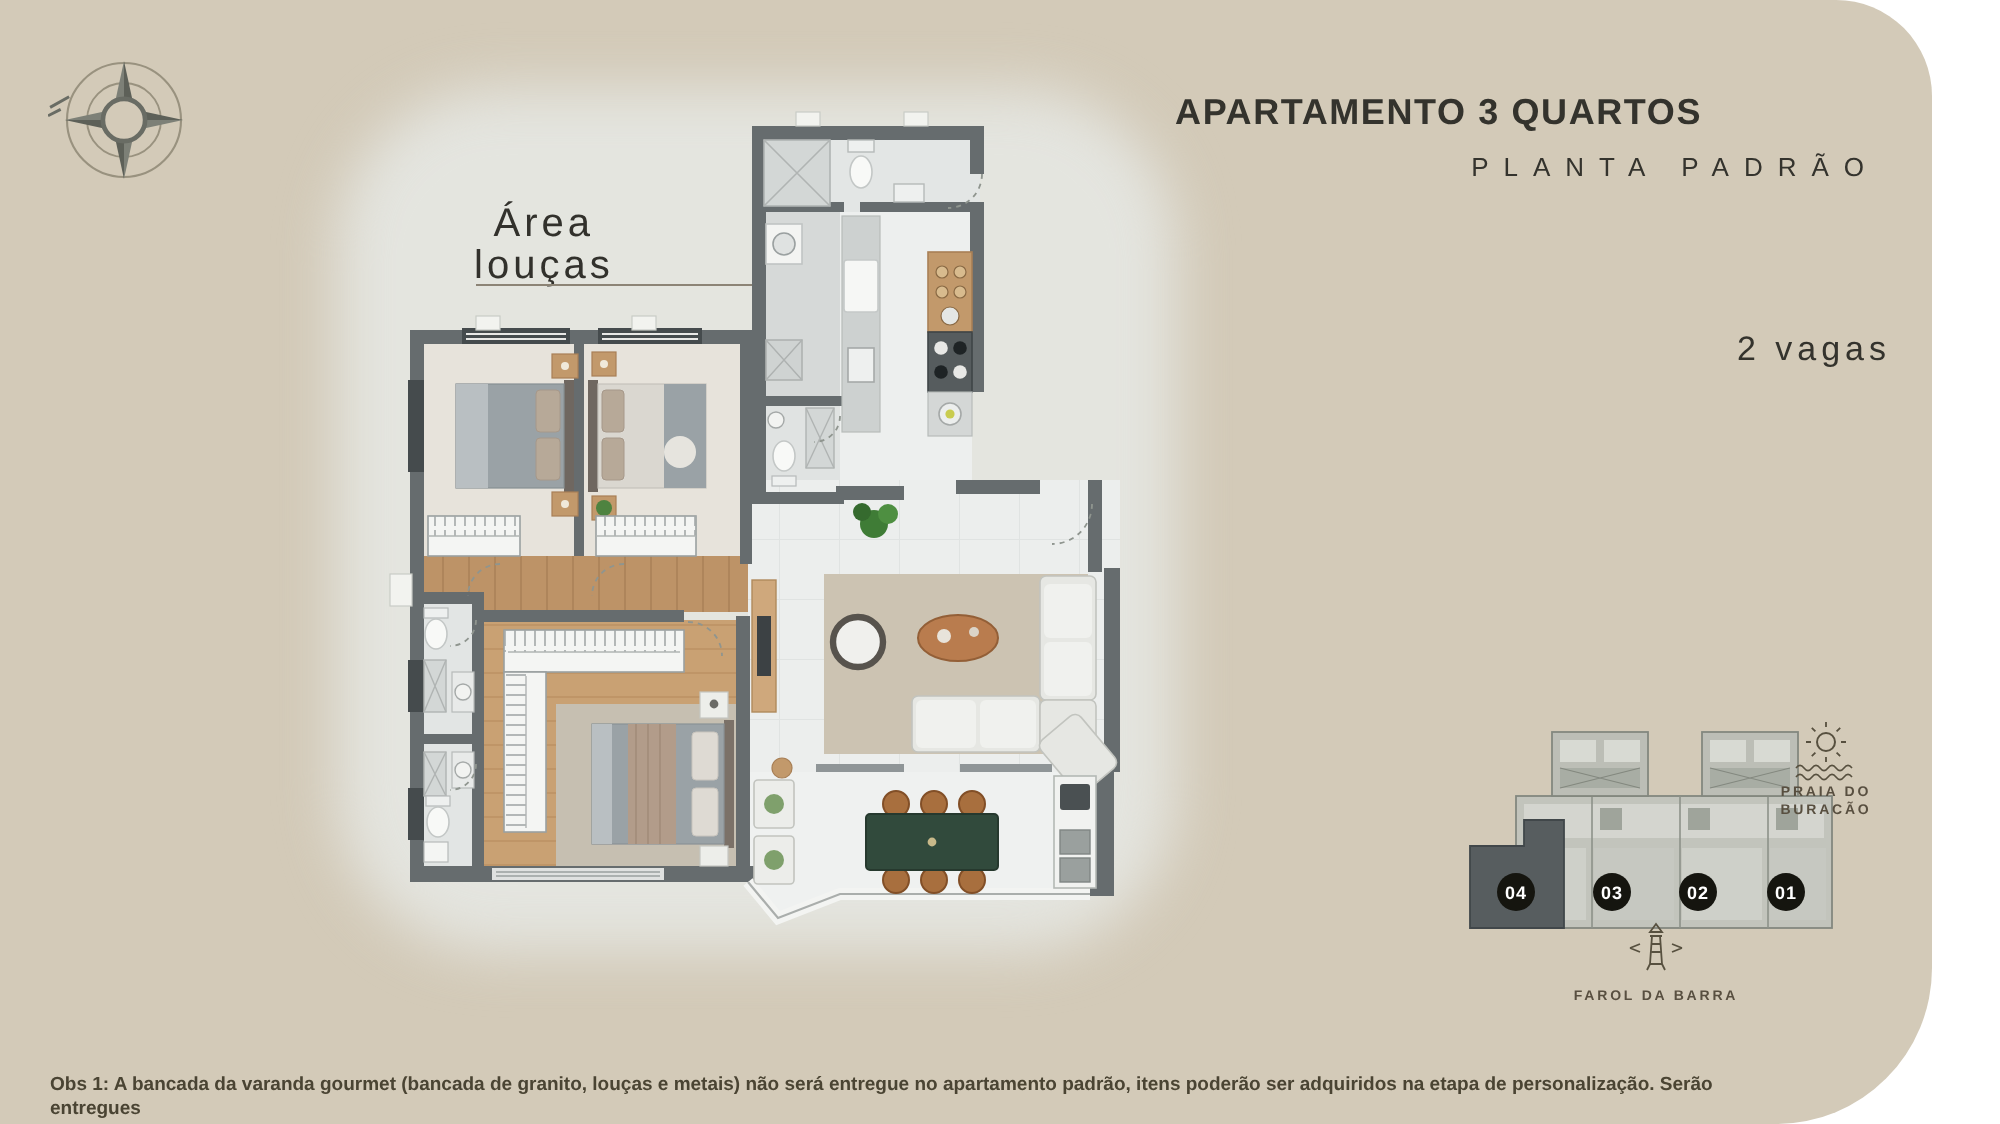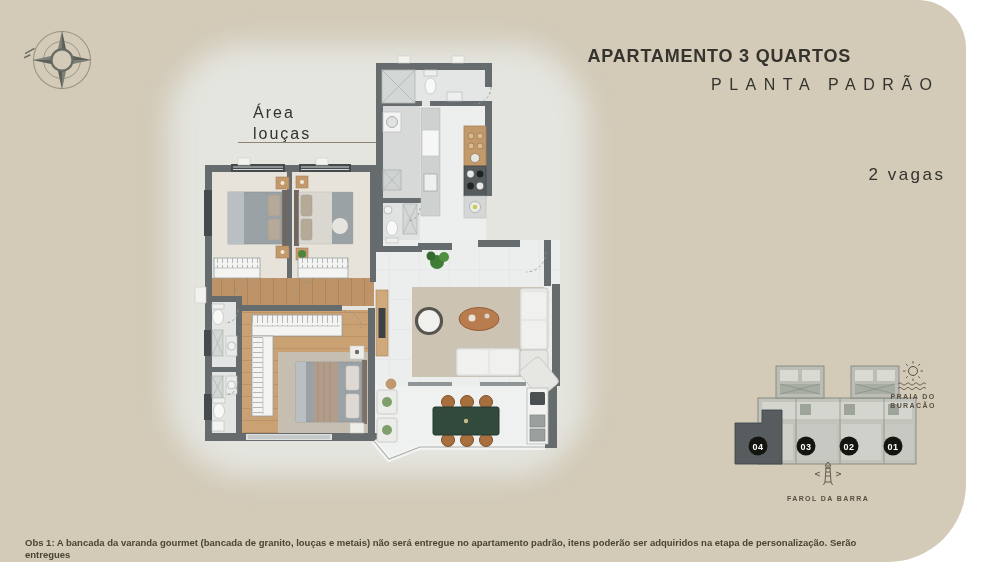--- a/index.html
+++ b/index.html
@@ -5,27 +5,27 @@
   html,body{margin:0;padding:0;background:#ffffff;}
   .stage{position:relative;width:1000px;height:562px;background:#ffffff;overflow:hidden;
          font-family:"Liberation Sans",sans-serif;color:#34332d;}
   .panel{position:absolute;left:0;top:0;width:966px;height:562px;background:#d3cab8;
          border-radius:0 48px 78px 0;}
   
   .plan-glow{position:absolute;left:168px;top:44px;width:420px;height:432px;
              background:rgba(233,237,236,0.75);border-radius:80px;filter:blur(14px);}
   .compass{position:absolute;left:24px;top:22px;width:76px;height:76px;}
   .plan-svg{position:absolute;left:185px;top:52px;width:385px;height:415px;}
-  .callout{position:absolute;left:253px;top:102px;font-size:16px;letter-spacing:2px;
-           line-height:21px;color:#32312c;}
+  .callout{position:absolute;left:237px;top:102px;font-size:20px;letter-spacing:2px;
+           line-height:21px;color:#32312c;text-align:center;}
   .callout-line{position:absolute;left:238px;top:142px;width:153px;height:0;
                 border-top:1px solid #8c8476;}
   .title-block{position:absolute;left:560px;top:46px;width:372px;text-align:right;}
   .title-1{font-size:18px;font-weight:600;letter-spacing:0.8px;margin-right:81px;white-space:nowrap;}
-  .title-2{font-size:16px;font-weight:500;letter-spacing:7.5px;margin-right:-7.5px;
+  .title-2{font-size:13px;font-weight:500;letter-spacing:7.5px;margin-right:-7.5px;
            margin-top:9px;white-space:nowrap;}
   .unit-info{position:absolute;left:832px;top:152px;width:150px;text-align:center;
              font-size:17px;font-weight:500;letter-spacing:2.5px;}
   .unit-info .parking{margin-top:13px;}
   .keyplan-svg{position:absolute;left:728px;top:356px;width:235px;height:150px;}
   .landmark{position:absolute;text-align:center;font-size:7px;font-weight:700;
             letter-spacing:1.4px;color:#584f40;line-height:9px;}
   .landmark.beach{left:881px;top:392px;width:64px;}
   .landmark.lighthouse{left:778px;top:494px;width:100px;}
   .disclaimer{position:absolute;left:25px;top:512px;width:852px;font-size:9.5px;

